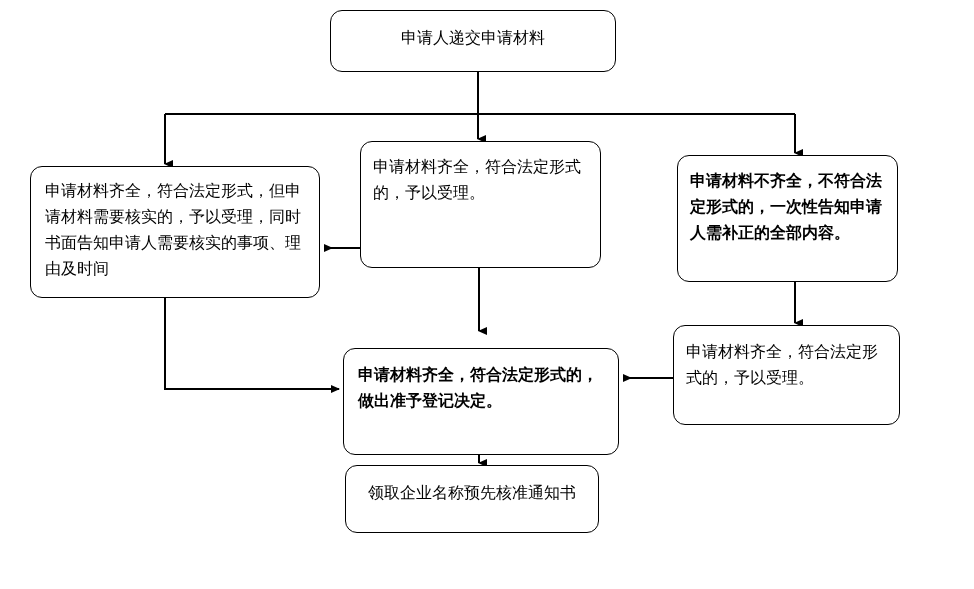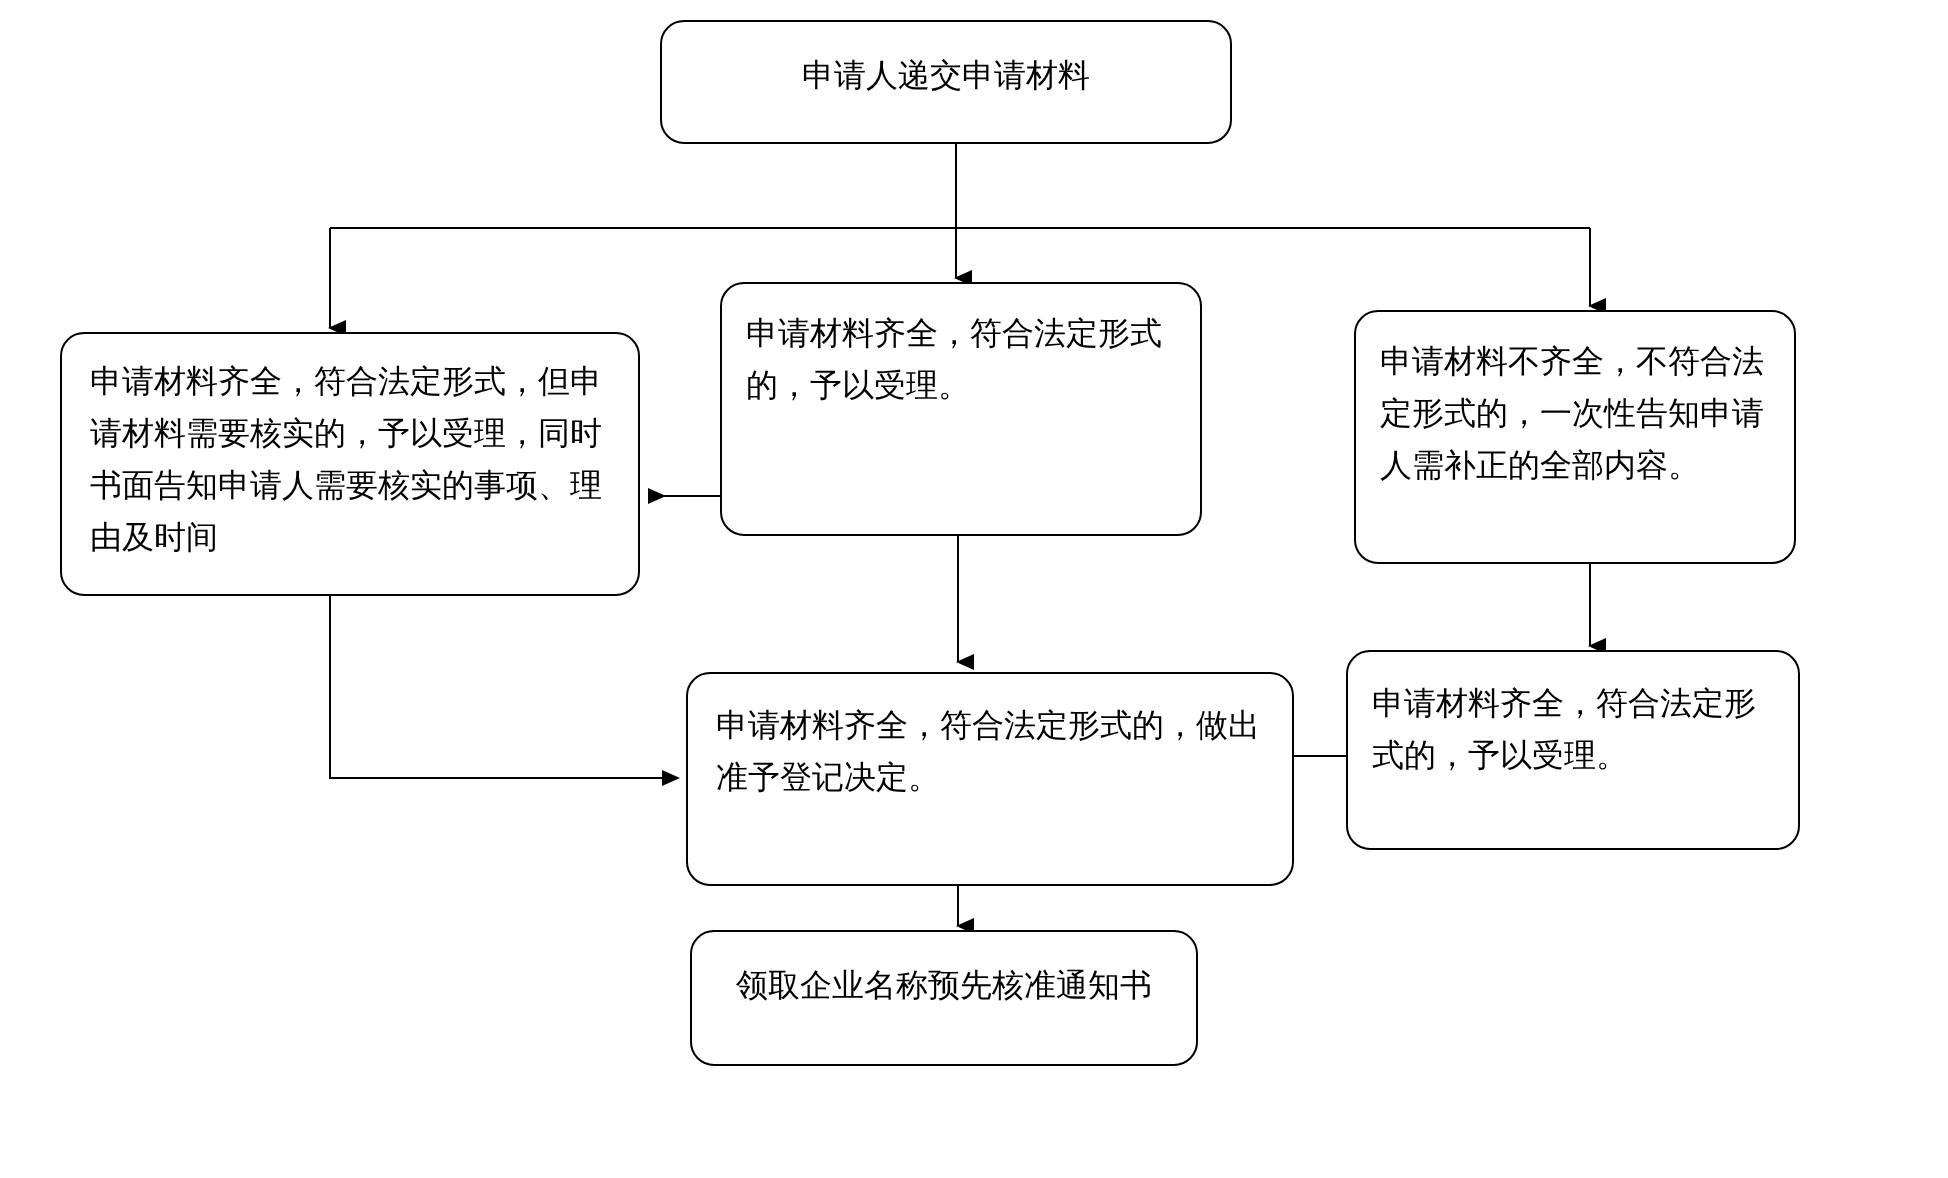--- a/index.html
+++ b/index.html
@@ -52,24 +52,24 @@
   
   #node-submit       { left: 330px; top: 10px;  width: 286px; height: 62px; }
   #node-submit .node-text { padding: 14px 10px 0 10px; }
 
   #node-verify       { left: 30px;  top: 166px; width: 290px; height: 132px; }
   #node-verify .node-text { padding: 11px 14px 0 14px; }
 
   #node-accept-mid   { left: 360px; top: 141px; width: 241px; height: 127px; }
   #node-accept-mid .node-text { padding: 12px 12px 0 12px; }
 
-  #node-incomplete   { left: 677px; top: 155px; width: 221px; height: 127px; }
+  #node-incomplete   { left: 677px; top: 155px; width: 221px; height: 127px; font-weight: bold; }
   #node-incomplete .node-text { padding: 12px 12px 0 12px; }
 
-  #node-approve      { left: 343px; top: 336px; width: 304px; height: 107px; }
+  #node-approve      { left: 343px; top: 348px; width: 276px; height: 107px; font-weight: bold; }
   #node-approve .node-text { padding: 13px 14px 0 14px; }
 
   #node-accept-right { left: 673px; top: 325px; width: 227px; height: 100px; }
   #node-accept-right .node-text { padding: 13px 12px 0 12px; }
 
   #node-receive      { left: 345px; top: 465px; width: 254px; height: 68px; }
   #node-receive .node-text { padding: 14px 8px 0 8px; }
 </style>
 </head>
 <body>

